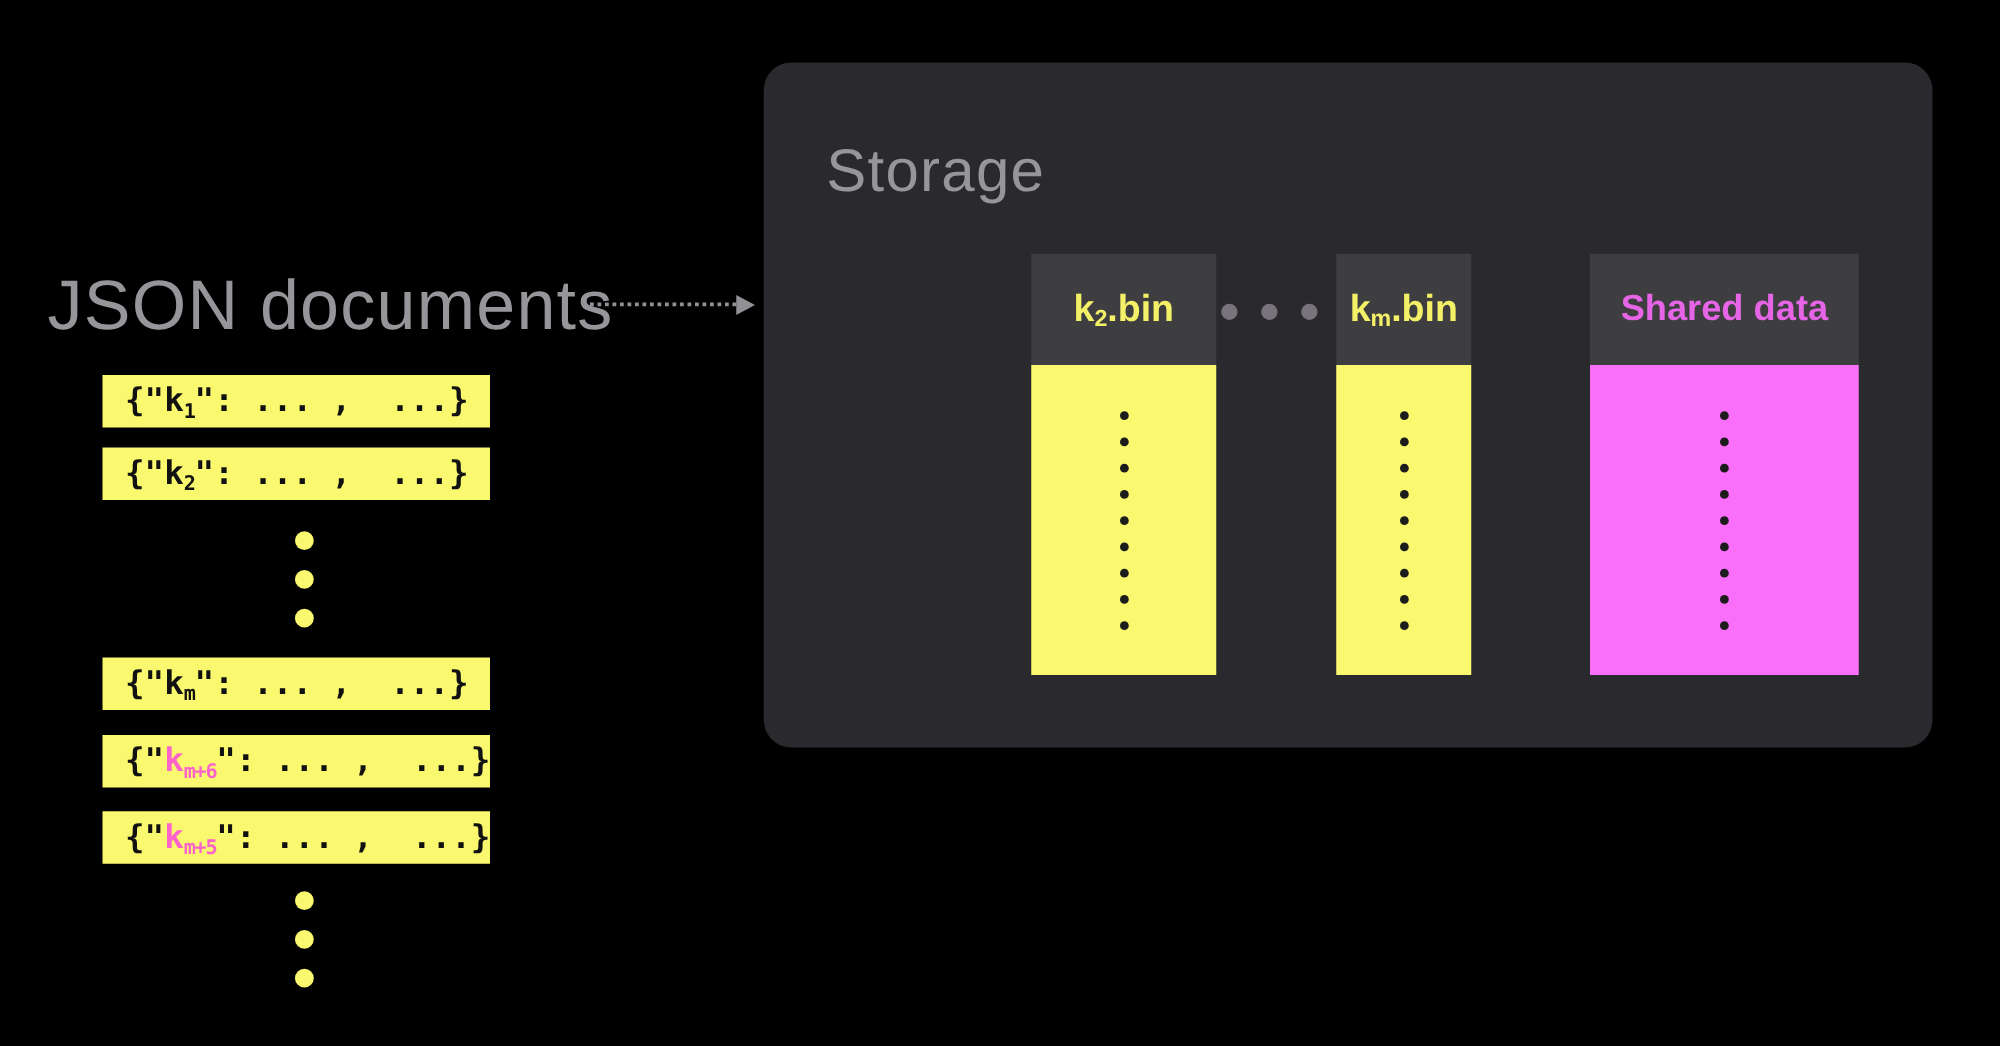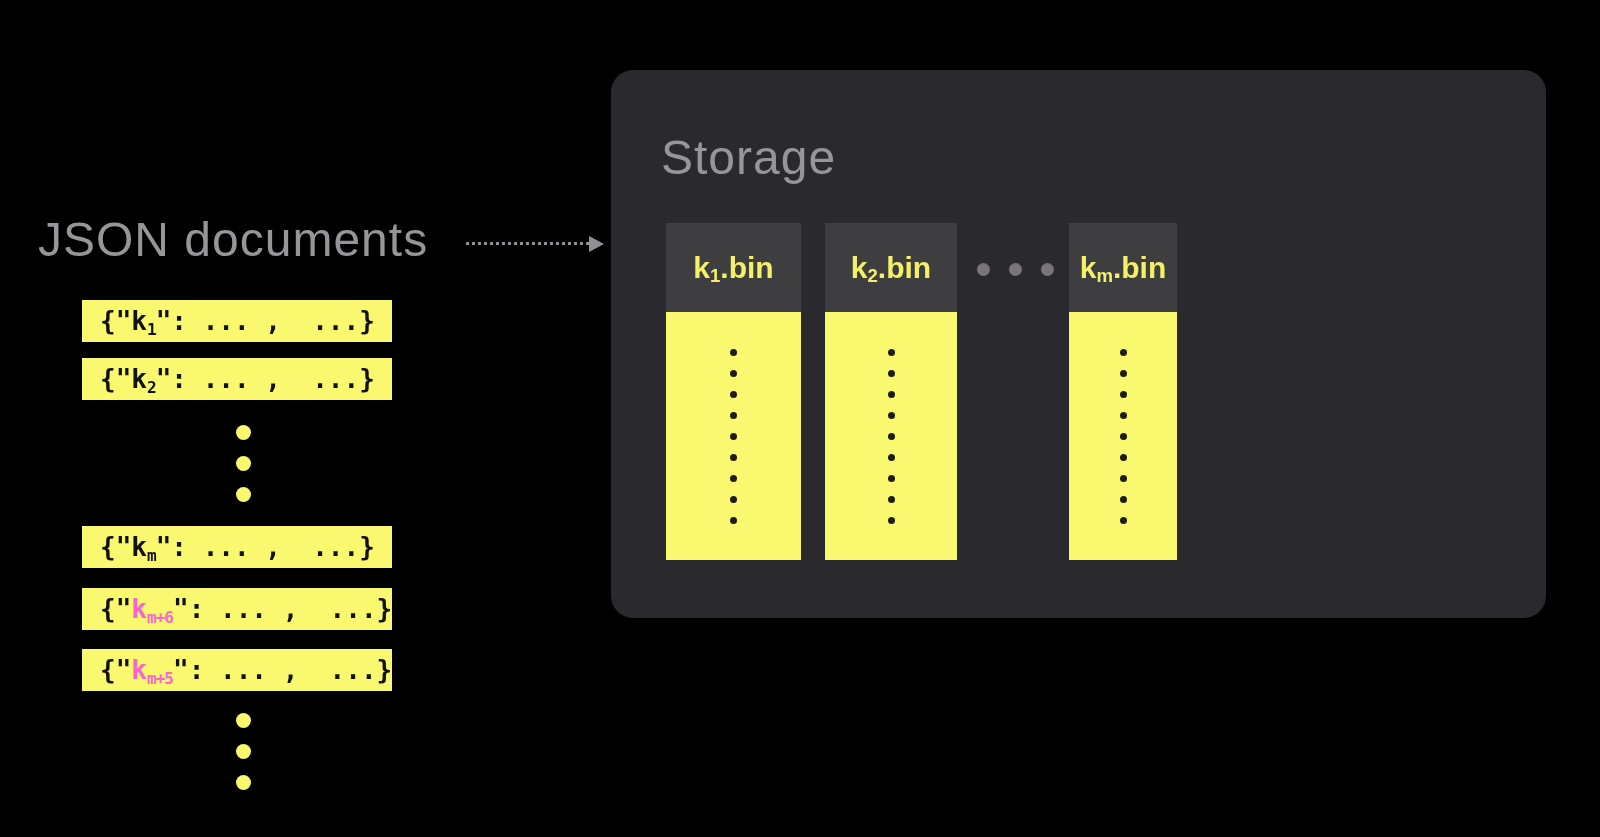--- a/index.html
+++ b/index.html
@@ -1,20 +1,20 @@
 <!DOCTYPE html>
 <html style="--c-background: #000000; --c-panel-bg: #2A2A2E; --c-column-header-bg: #3E3E41; --c-yellow: #F9F86E; --c-magenta: #FA6FFA; --c-pink-key: #FC64CC; --c-magenta-label: #E664E6; --c-header-yellow-text: #F4F067; --c-title-gray: #96969A; --c-arrow-gray: #909095;"><head>
 <meta charset="utf-8">
 <style>
   html,body{margin:0;padding:0;background:var(--c-background,#000);}
   .stage{position:relative;width:1600px;height:837px;background:var(--c-background,#000);
          font-family:"Liberation Sans",sans-serif;overflow:hidden;}
 
   
-  .json-title{position:absolute;left:38px;top:216px;font-size:48px;line-height:1;
+  .json-title{position:absolute;left:38px;top:216px;font-size:56px;line-height:1;
               font-weight:400;color:var(--c-title-gray,#96969A);letter-spacing:1px;}
 
   .arrow{position:absolute;left:464px;top:236px;width:140px;height:16px;}
   .arrow-line{position:absolute;left:2px;right:15px;top:6px;border-top:3px dotted var(--c-arrow-gray,#909095);}
   .arrow-head{position:absolute;right:0;top:0;width:0;height:0;
               border-left:15px solid var(--c-arrow-gray,#909095);
               border-top:8px solid transparent;border-bottom:8px solid transparent;}
 
   .doc-bar{position:absolute;left:82px;width:310px;height:42px;
            background:var(--c-yellow,#F9F86E);display:flex;align-items:center;
@@ -22,21 +22,21 @@
   .doc-text{font-family:"DejaVu Sans Mono",monospace;font-weight:bold;font-size:26px;
             color:#111;white-space:pre;}
   .doc-text .sub{font-size:0.62em;position:relative;top:0.30em;letter-spacing:-1px;}
   .doc-text .hl{color:var(--c-pink-key,#FC64CC);}
 
   .ydots{position:absolute;display:flex;flex-direction:column;gap:16px;}
   .ydots .dot{width:15px;height:15px;border-radius:50%;background:var(--c-yellow,#F9F86E);}
 
   
   .storage{position:absolute;left:611px;top:50px;width:935px;height:548px;
-           background:var(--c-panel-bg,#2A2A2E);border-radius:22px;margin-top:20px;}
+           background:var(--c-panel-bg,#2A2A2E);border-radius:22px;}
   .storage-title{position:absolute;left:50px;top:64px;font-size:48px;line-height:1;
                  font-weight:400;color:var(--c-title-gray,#96969A);letter-spacing:1px;}
 
   .col{position:absolute;top:153px;}
   .col-header{height:89px;background:var(--c-column-header-bg,#3E3E41);
               display:flex;align-items:center;justify-content:center;
               font-size:30px;font-weight:600;color:var(--c-header-yellow-text,#F4F067);
               white-space:pre;}
   .col-header .sub{font-size:0.62em;position:relative;top:0.22em;}
   .col-header.shared{font-size:29px;color:var(--c-magenta-label,#E664E6);}
@@ -86,38 +86,22 @@
 
   <div class="ydots" style="left:236px;top:713px">
       <span class="dot"></span>
       <span class="dot"></span>
       <span class="dot"></span>
     </div>
 
   <div class="storage">
     <div class="storage-title">Storage</div>
 
-    <div class="col" style="left:55px;width:135px">
-      <div class="col-header"><span><span>k</span><span class="sub">1</span><span>.bin</span></span></div>
-      <div class="col-body">
-          <div class="cdots">
-            <span class="dot"></span>
-            <span class="dot"></span>
-            <span class="dot"></span>
-            <span class="dot"></span>
-            <span class="dot"></span>
-            <span class="dot"></span>
-            <span class="dot"></span>
-            <span class="dot"></span>
-            <span class="dot"></span>
-          </div>
-        </div>
-    </div>
 
-    <div class="col" style="left:214px;width:132px">
+    <div class="col" style="left:214px;width:148px">
       <div class="col-header"><span><span>k</span><span class="sub">2</span><span>.bin</span></span></div>
       <div class="col-body">
           <div class="cdots">
             <span class="dot"></span>
             <span class="dot"></span>
             <span class="dot"></span>
             <span class="dot"></span>
             <span class="dot"></span>
             <span class="dot"></span>
             <span class="dot"></span>
@@ -143,15 +127,31 @@
             <span class="dot"></span>
             <span class="dot"></span>
             <span class="dot"></span>
             <span class="dot"></span>
             <span class="dot"></span>
             <span class="dot"></span>
           </div>
         </div>
     </div>
 
+    <div class="col" style="left:661px;width:215px">
+      <div class="col-header shared"><span>Shared data</span></div>
+      <div class="col-body magenta">
+          <div class="cdots">
+            <span class="dot"></span>
+            <span class="dot"></span>
+            <span class="dot"></span>
+            <span class="dot"></span>
+            <span class="dot"></span>
+            <span class="dot"></span>
+            <span class="dot"></span>
+            <span class="dot"></span>
+            <span class="dot"></span>
+          </div>
+        </div>
+    </div>
   </div>
 
 </div>
 
 </body></html>

